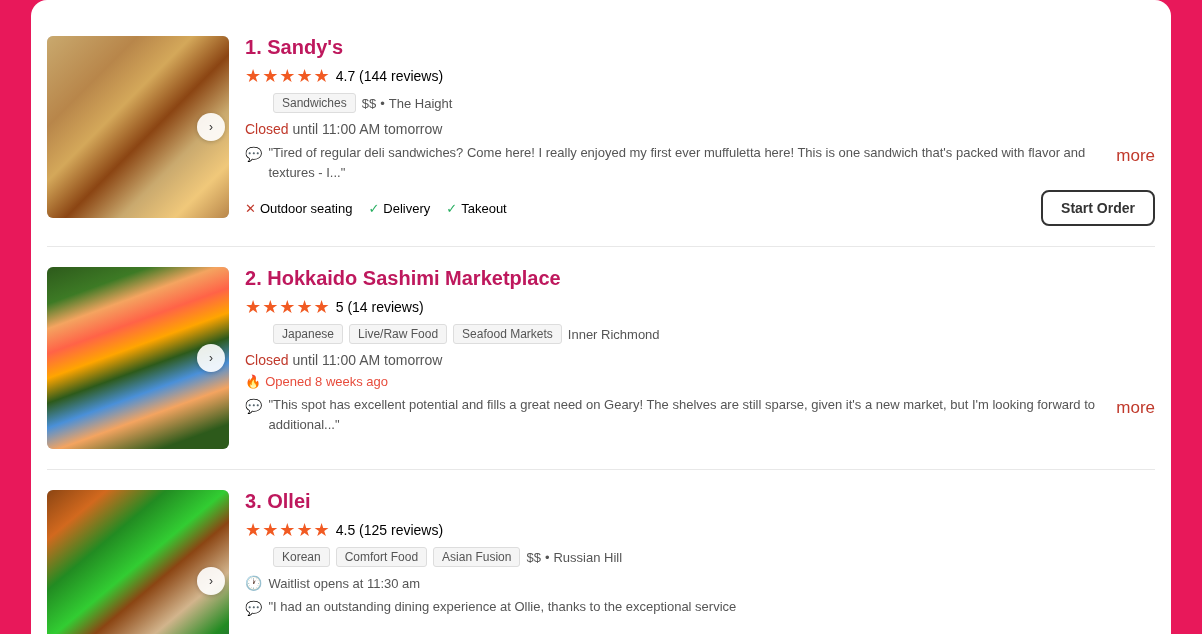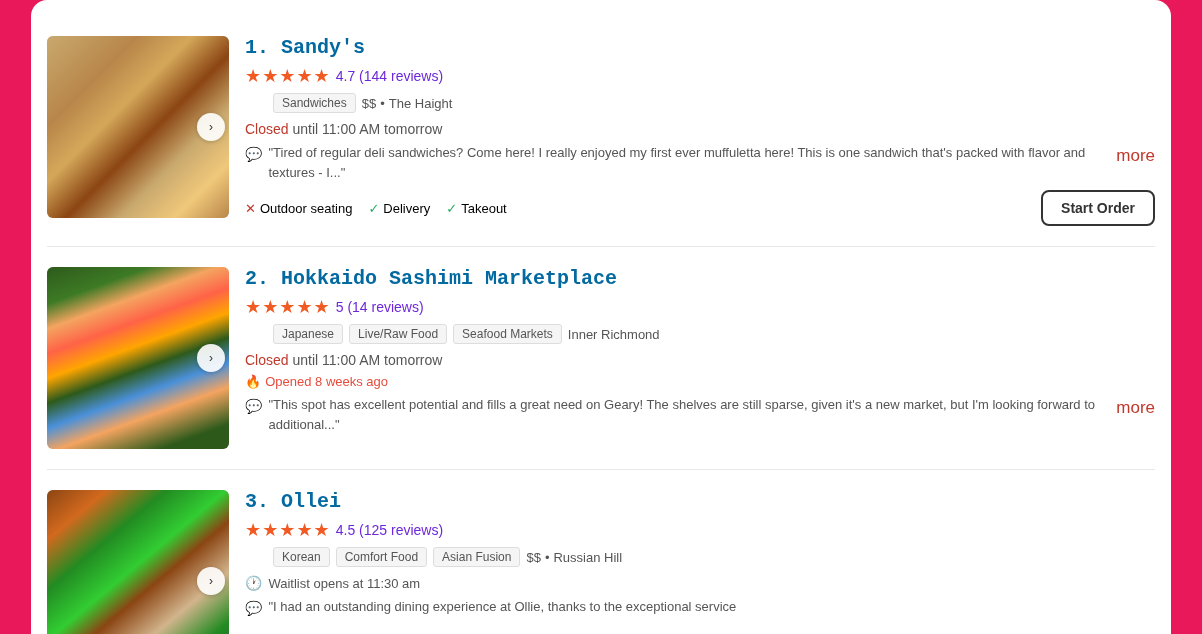--- a/index.html
+++ b/index.html
@@ -75,42 +75,41 @@
       font-size: 12px;
       color: #333;
       box-shadow: 0 1px 4px rgba(0,0,0,0.2);
     }
     .content {
       flex: 1;
     }
     .restaurant-title {
       font-size: 20px;
       font-weight: 600;
-      color: #0369a1;
-      margin-bottom: 6px;
-      font-family: Liberation Mono, monospace;
+      color: #be185d;
+      margin-bottom: 6px;
     }
     .stars-row {
       display: flex;
       align-items: center;
       gap: 6px;
       margin-bottom: 6px;
     }
     .stars {
       display: flex;
       gap: 1px;
     }
     .star {
       font-size: 18px;
     }
     .star-full { color: #f15a22; }
     .star-half { color: #f15a22; }
     .rating-text {
       font-size: 14px;
-      color: #6d28d9;
+      color: #000000;
     }
     .tags-row {
       display: flex;
       flex-wrap: wrap;
       gap: 6px;
       margin-bottom: 8px;
       align-items: center;
       padding-left: 28px;
     }
     .tag {

